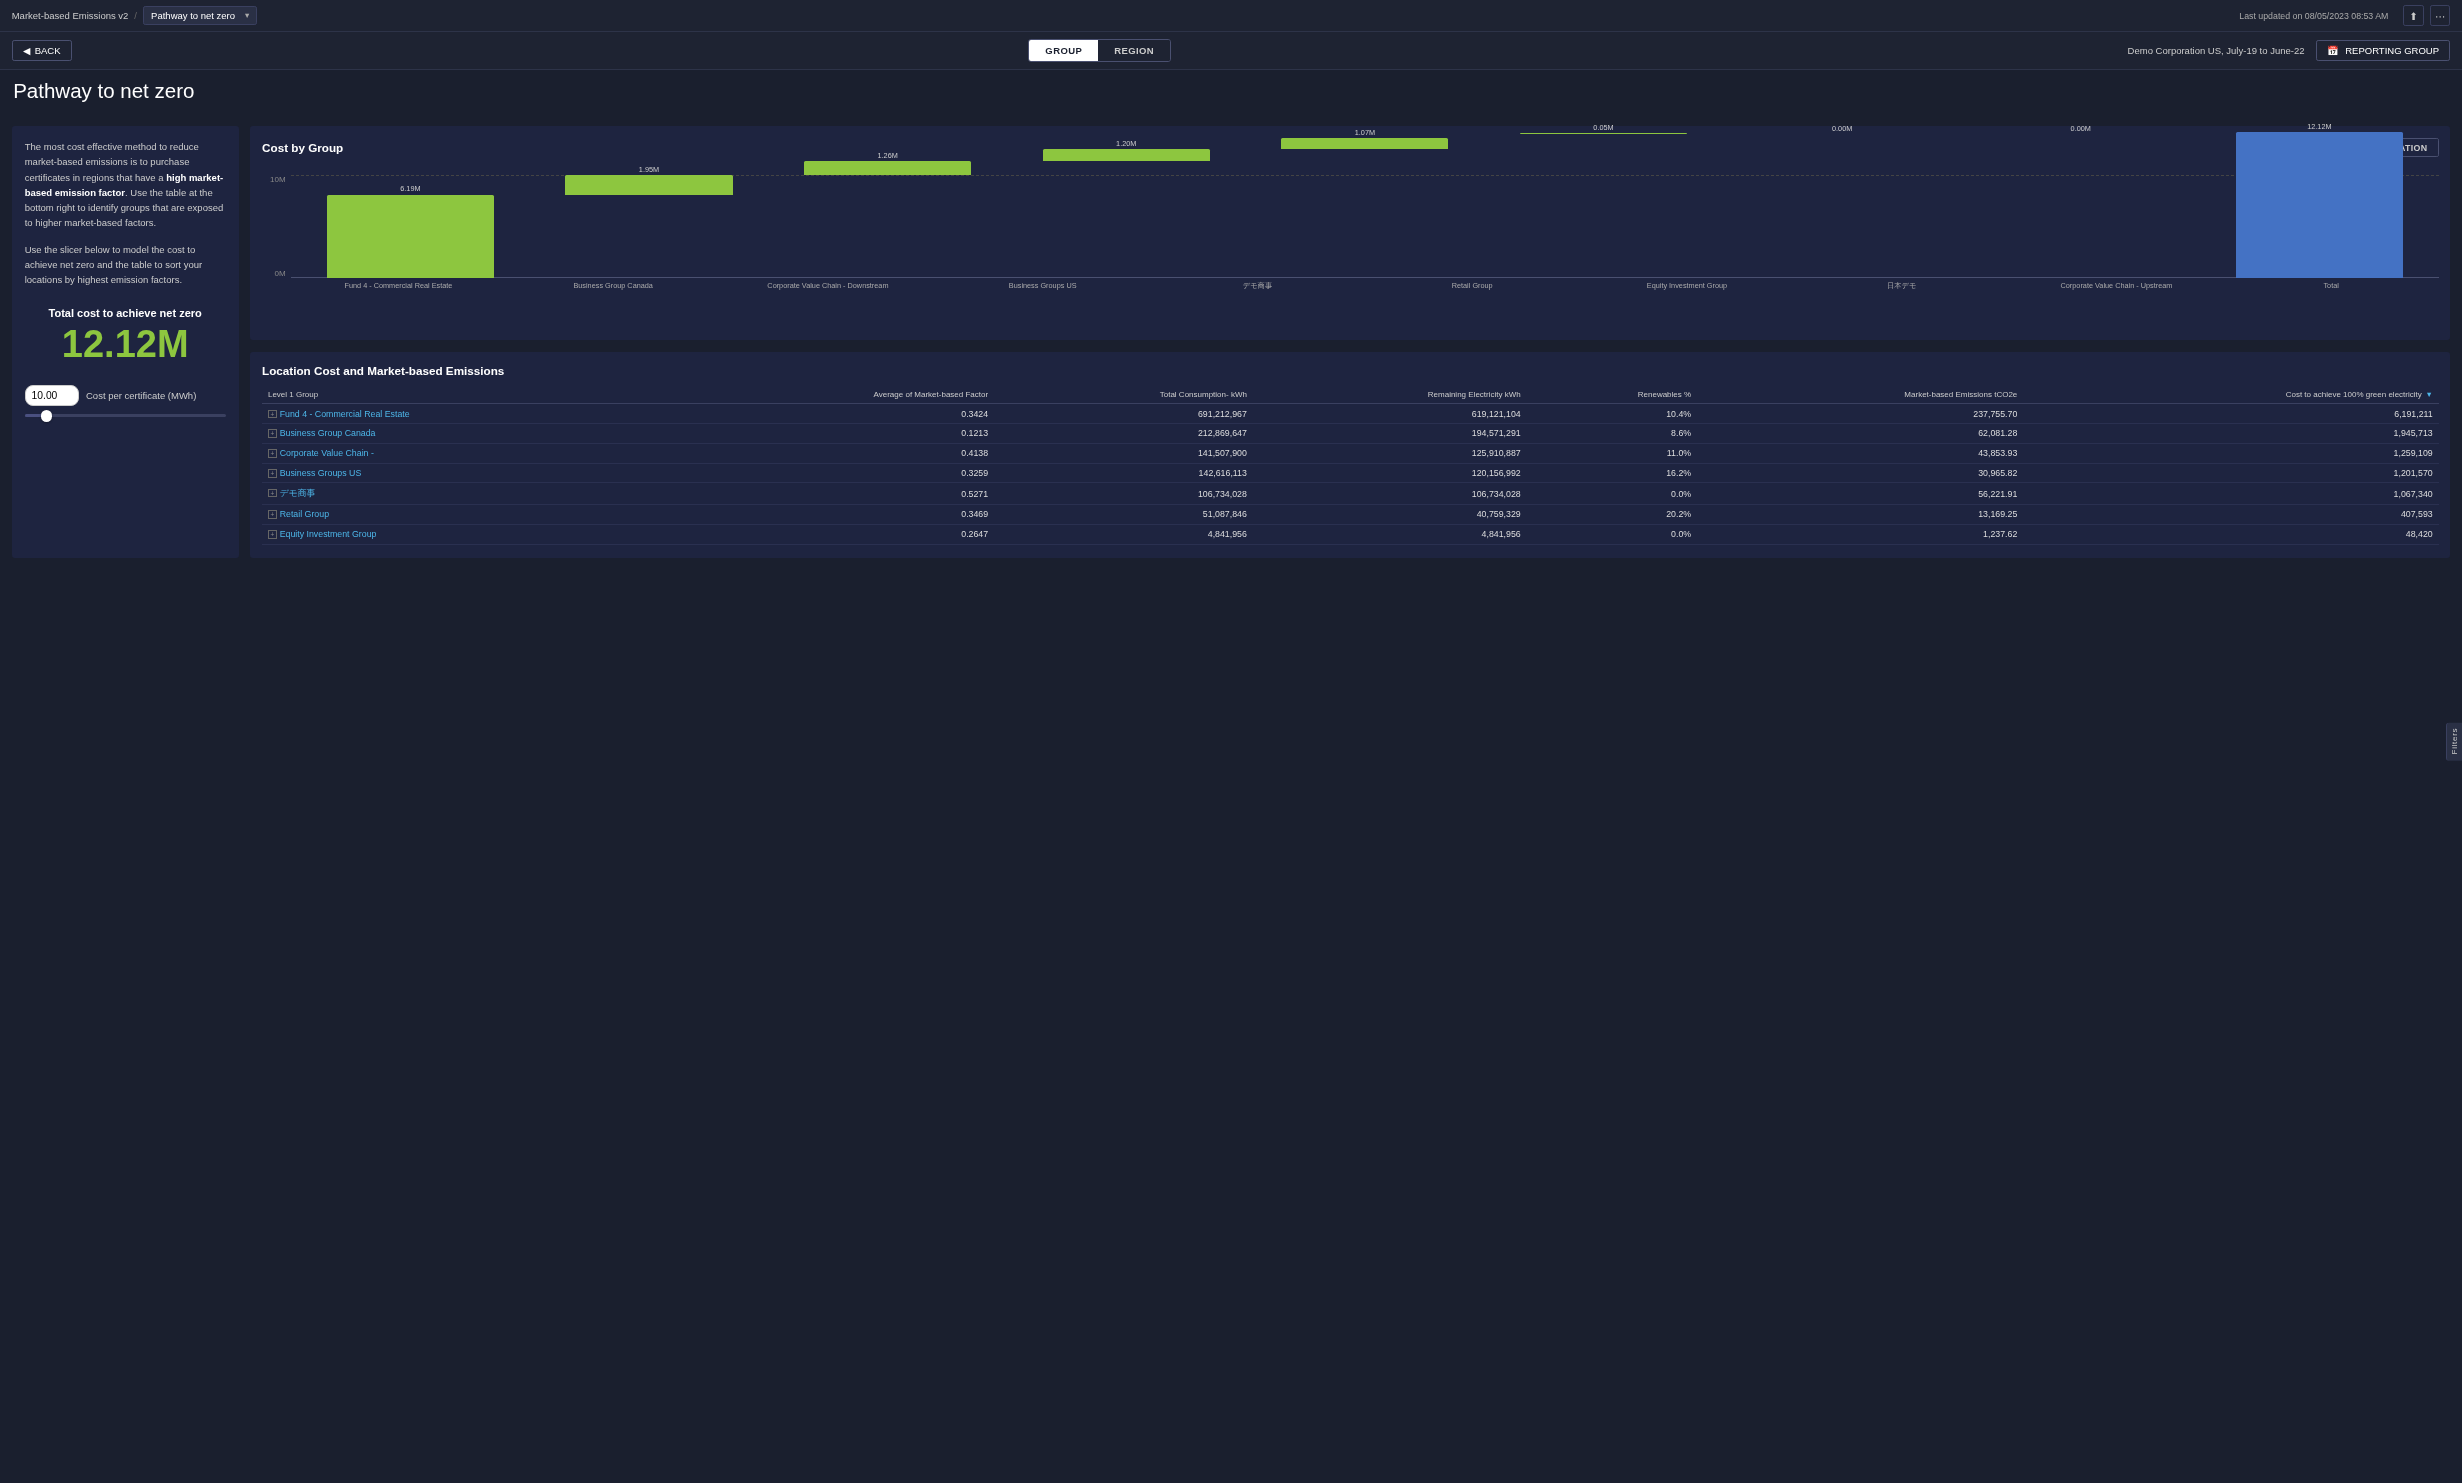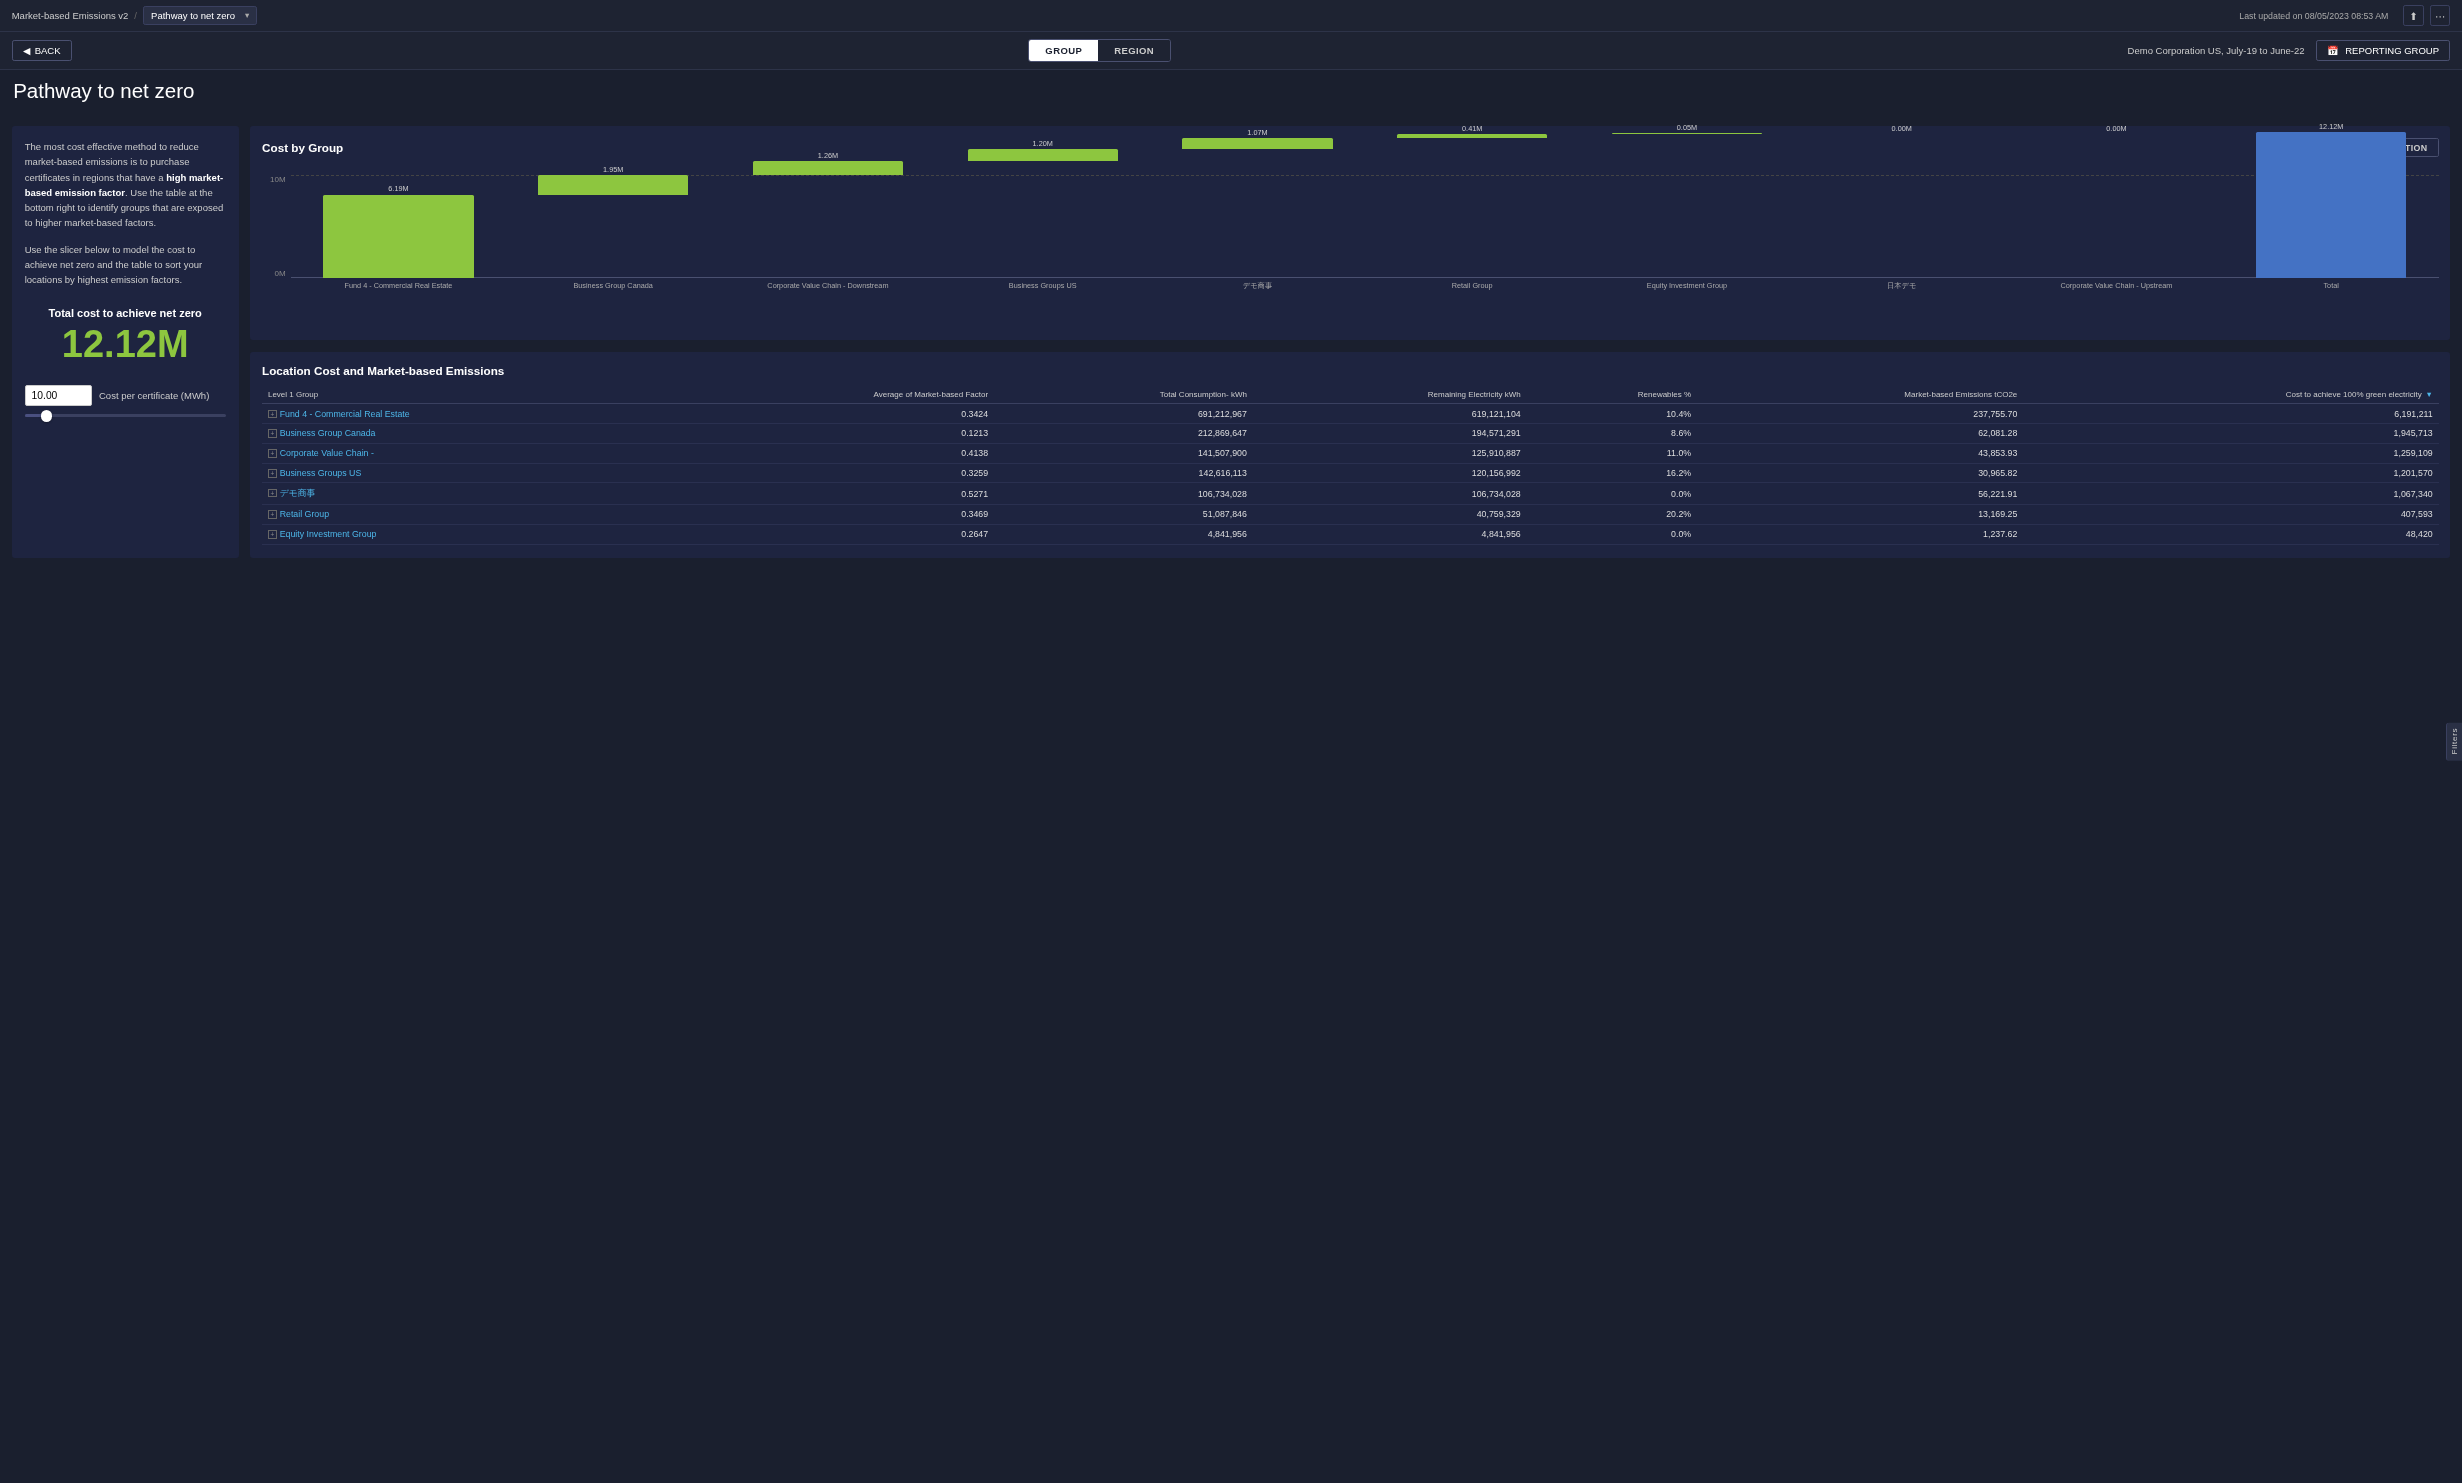--- a/index.html
+++ b/index.html
@@ -202,22 +202,22 @@
     .cost-input-row {
       display: flex;
       align-items: center;
       gap: 7.3px;
     }
     .cost-input {
       background: #fff;
       color: #000;
       border: 0.7px solid #ccc;
       padding: 3.7px 5.9px;
-      border-radius: 2px;
-      width: 67px;
+      border-radius: 8px;
+      width: 54px;
       font-size: 10.3px;
       text-align: left;
     }
     .cost-input-label {
       color: #ccc;
       font-size: 9.5px;
     }
     .slider-track {
       width: 100%;
       height: 2.9px;
@@ -485,24 +485,20 @@
           <div style="flex:1;display:flex;flex-direction:column;align-items:center;position:relative;height:100%;">
             <div style="position:absolute;bottom:113%;width:70%;height:12%;background:#8dc63f;border-radius:1.5px 1.5px 0 0;"></div>
             <div style="position:absolute;bottom:126%;font-size:7.3px;color:#ccc;white-space:nowrap;">1.20M</div>
           </div>
 
           <div style="flex:1;display:flex;flex-direction:column;align-items:center;position:relative;height:100%;">
             <div style="position:absolute;bottom:125%;width:70%;height:11%;background:#8dc63f;border-radius:1.5px 1.5px 0 0;"></div>
             <div style="position:absolute;bottom:137%;font-size:7.3px;color:#ccc;white-space:nowrap;">1.07M</div>
           </div>
 
-          <div style="flex:1;display:flex;flex-direction:column;align-items:center;position:relative;height:100%;">
-            <div style="position:absolute;bottom:136%;width:70%;height:4%;background:#8dc63f;border-radius:1.5px 1.5px 0 0;"></div>
-            <div style="position:absolute;bottom:141%;font-size:7.3px;color:#ccc;white-space:nowrap;">0.41M</div>
-          </div>
 
           <div style="flex:1;display:flex;flex-direction:column;align-items:center;position:relative;height:100%;">
             <div style="position:absolute;bottom:140%;width:70%;height:1%;background:#8dc63f;border-radius:1.5px 1.5px 0 0;"></div>
             <div style="position:absolute;bottom:142%;font-size:7.3px;color:#ccc;white-space:nowrap;">0.05M</div>
           </div>
 
           <div style="flex:1;display:flex;flex-direction:column;align-items:center;position:relative;height:100%;">
             <div style="position:absolute;bottom:141%;font-size:7.3px;color:#ccc;white-space:nowrap;">0.00M</div>
           </div>
 

